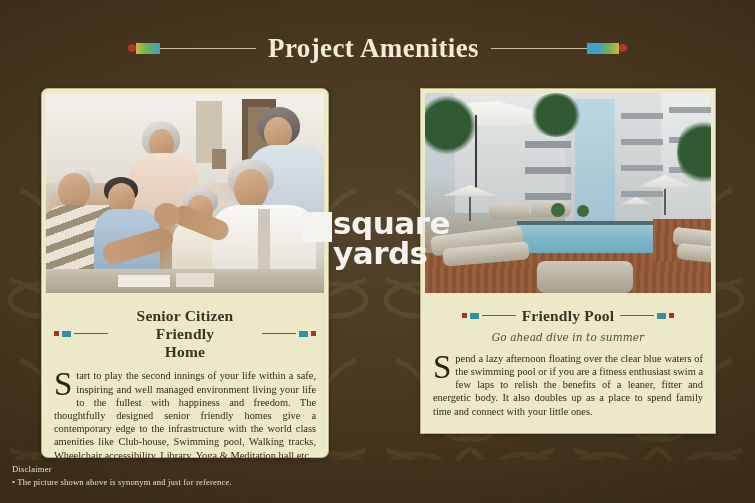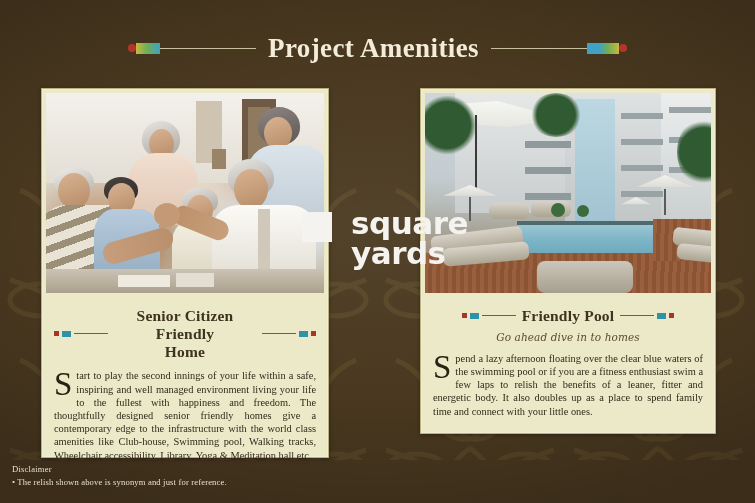--- a/index.html
+++ b/index.html
@@ -70,21 +70,21 @@
   .sq-blue  { width: 12px; background: #3ea2c4; }
   .dot-red  { width: 8px; height: 8px; border-radius: 50%; background: #b3352c; }
 
   
   .card {
     position: absolute;
     background: #ece9c8;
     border: 1px solid #b9b184;
     box-shadow: 0 0 0 1px rgba(255,255,255,0.18) inset, 0 1px 4px rgba(0,0,0,0.35);
   }
-  .card-left  { left: 41px;  top: 88px; width: 288px; height: 370px; }
+  .card-left  { left: 41px;  top: 88px; width: 288px; height: 370px; border-radius: 7px; }
   .card-right { left: 420px; top: 88px; width: 296px; height: 346px; }
 
   .card-photo {
     position: relative;
     margin: 4px;
     height: 200px;
     overflow: hidden;
     background: #8d8a80;
   }
   .card-right .card-photo { height: 200px; }
@@ -191,21 +191,21 @@
     font-family: "Liberation Serif", serif;
     color: #2b2113;
   }
 
   
   .watermark {
     position: absolute;
     left: 302px; top: 208px;
     display: flex;
     align-items: flex-start;
-    gap: 19px;
+    gap: 1px;
     pointer-events: none;
     z-index: 40;
   }
   .wm-square {
     width: 30px; height: 30px;
     background: #f4f3ef;
     margin-top: 4px;
     flex: none;
   }
   .wm-text {
@@ -399,29 +399,29 @@
           <span class="mini-teal"></span>
           <span class="mini-line"></span>
         </span>
         <h2 class="card-title">Friendly Pool</h2>
         <span class="mini-orn">
           <span class="mini-line"></span>
           <span class="mini-teal"></span>
           <span class="mini-red"></span>
         </span>
       </div>
-      <div class="tagline">Go ahead dive in to homes</div>
+      <div class="tagline">Go ahead dive in to summer</div>
       <p class="paragraph">Spend a lazy afternoon floating over the clear blue waters of the swimming pool or if you are a fitness enthusiast swim a few laps to relish the benefits of a leaner, fitter and energetic body. It also doubles up as a place to spend family time and connect with your little ones.</p>
     </div>
   </div>
 
   <div class="watermark">
     <span class="wm-square"></span>
     <span class="wm-text">square
 yards</span>
   </div>
 
   <div class="disclaimer">
     <div class="disclaimer-title">Disclaimer</div>
-    <div class="disclaimer-text">• The relish shown above is synonym and just for reference.</div>
+    <div class="disclaimer-text">• The picture shown above is synonym and just for reference.</div>
   </div>
 
 </div>
 
 </body></html>

